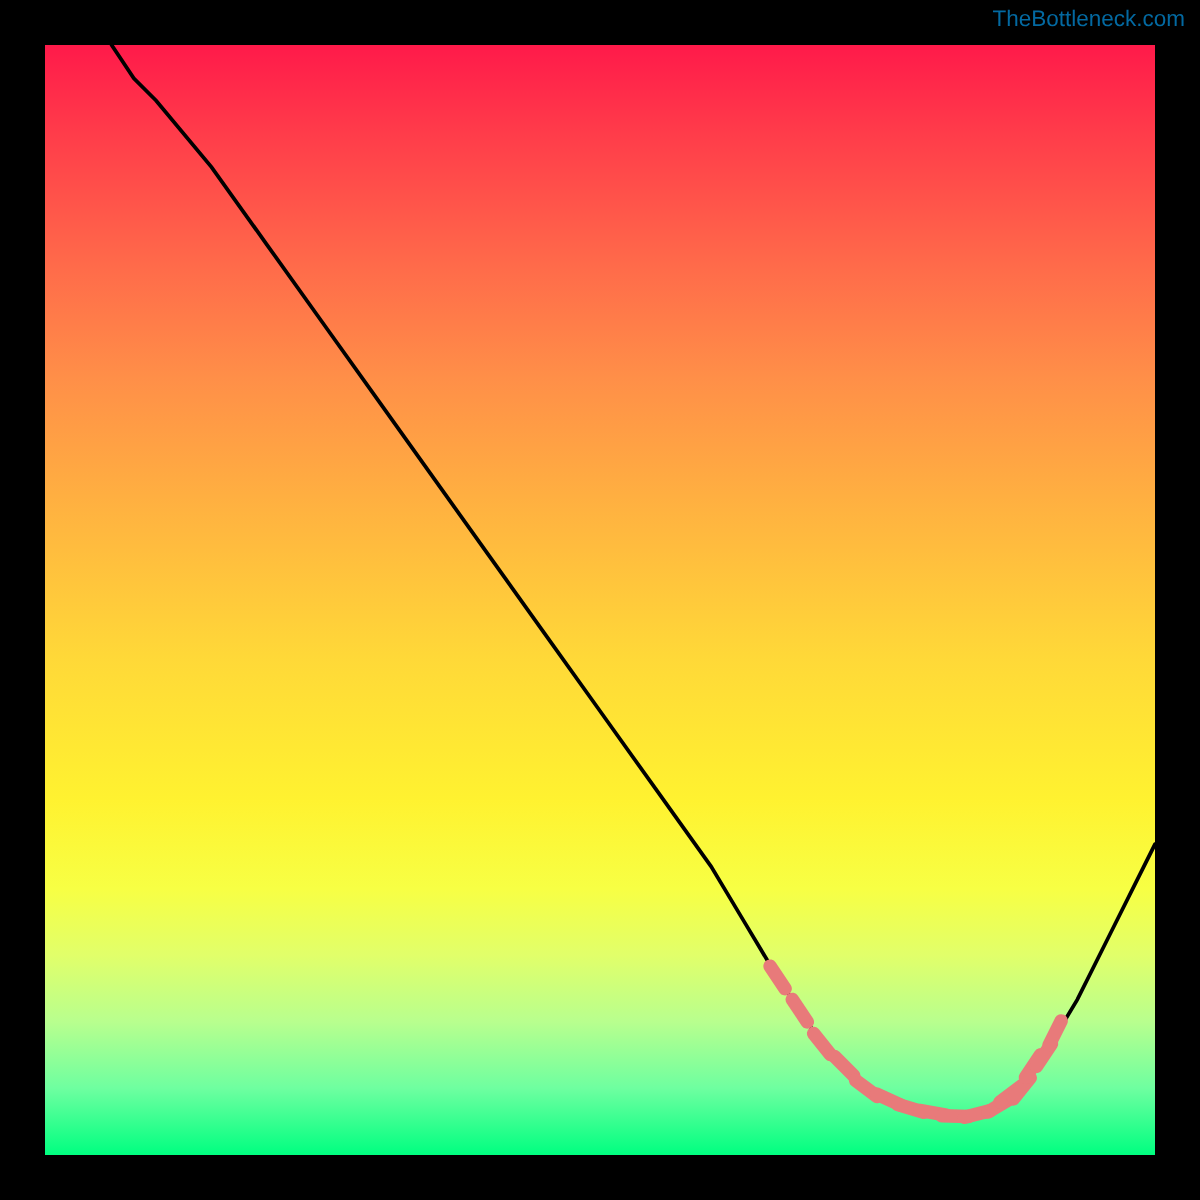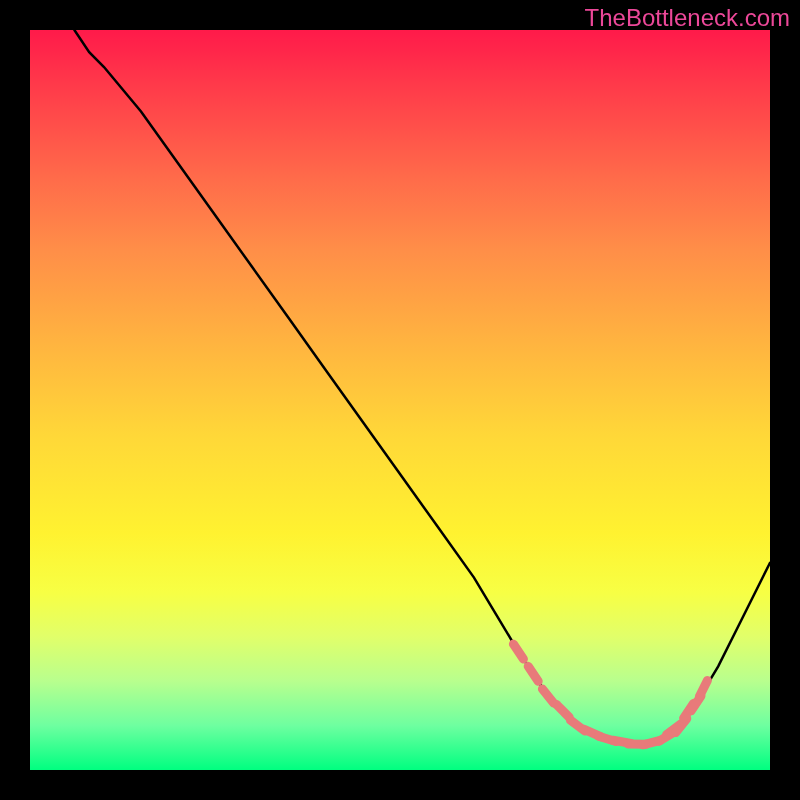--- a/index.html
+++ b/index.html
@@ -8,22 +8,22 @@
     width: 800px;
     height: 800px;
     background: #000;
     position: relative;
     font-family: Arial, sans-serif;
   }
   .watermark {
     position: absolute;
     top: 4px;
     right: 10px;
-    color: #ec4899;
-    font-size: 24px;
+    color: #0369a1;
+    font-size: 15px;
     font-weight: 500;
     z-index: 5;
   }
   .plot-area {
     position: absolute;
     left: 30px;
     top: 30px;
     width: 740px;
     height: 740px;
     background: linear-gradient(to bottom,

